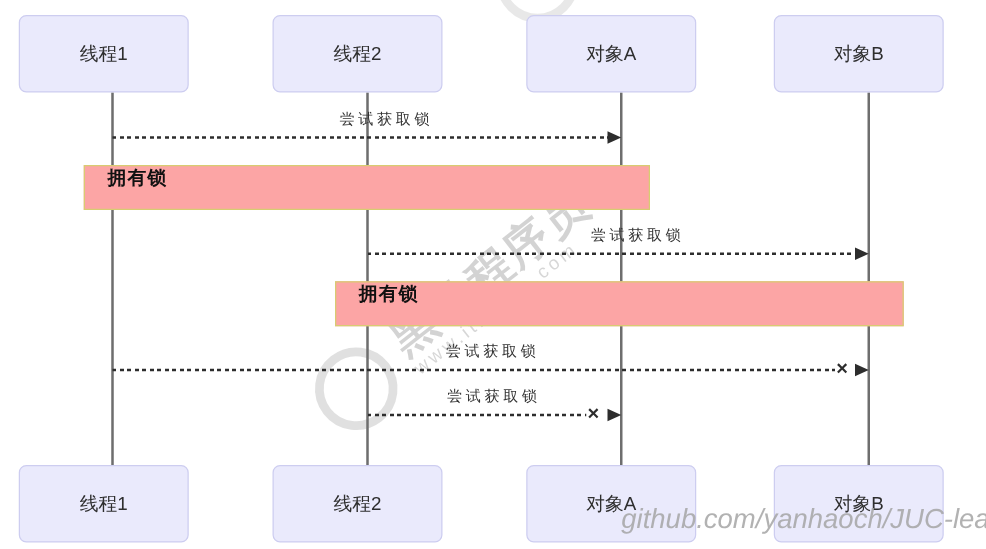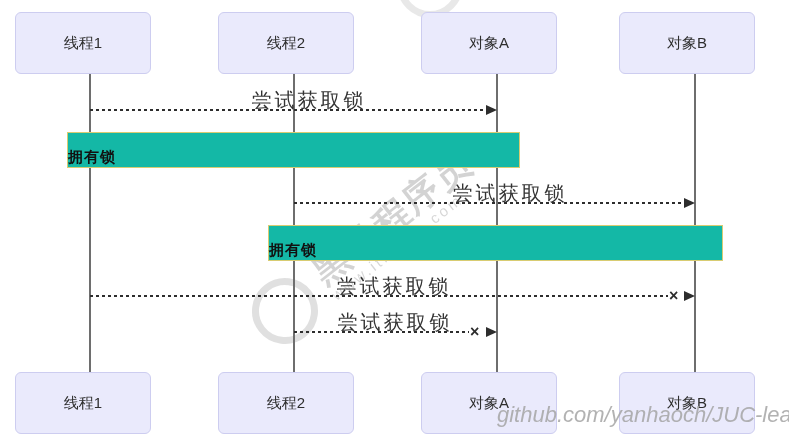--- a/index.html
+++ b/index.html
@@ -12,33 +12,33 @@
         display:flex;align-items:center;justify-content:center;
         font-size:15px;color:#2e2e2e;z-index:3;}
   .pbox.top{top:12px;}
   .pbox.bottom{top:372px;}
 
   
   .lifeline{position:absolute;top:74px;height:298px;width:2px;background:#6e6e6e;z-index:1;}
 
   
   .lock{position:absolute;height:36px;box-sizing:border-box;
-        background:#14b8a6;border:1px solid #d8cc72;z-index:4;
-        display:flex;align-items:flex-end;
+        background:#fca5a5;border:1px solid #d8cc72;z-index:4;
+        display:flex;align-items:flex-start;padding-left:18px;
         font-size:15px;font-weight:bold;letter-spacing:1px;color:#111;}
 
   
   .msg-line{position:absolute;height:2px;z-index:2;
             background-image:repeating-linear-gradient(90deg,#2d2d2d 0 3px,transparent 3px 6px);}
   .arrowhead{position:absolute;width:0;height:0;z-index:2;
              border-top:5px solid transparent;border-bottom:5px solid transparent;
              border-left:11px solid #2d2d2d;}
   .xmark{position:absolute;z-index:2;font-size:16px;font-weight:bold;color:#2d2d2d;line-height:1;}
   .msg-label{position:absolute;transform:translateX(-50%);white-space:nowrap;
-             font-size:20px;letter-spacing:3px;color:#333333;z-index:2;}
+             font-size:12px;letter-spacing:3px;color:#333333;z-index:2;}
 
   
   .wm-group{position:absolute;left:252px;top:278px;display:flex;align-items:center;gap:14px;
             transform:rotate(-38deg);transform-origin:33px 33px;z-index:0;pointer-events:none;}
   .wm-circle{width:52px;height:52px;border:7px solid rgba(165,165,165,0.35);border-radius:50%;}
   .wm-texts{display:flex;flex-direction:column;line-height:1.05;}
   .wm-brand{font-size:36px;font-weight:bold;letter-spacing:2px;color:rgba(150,150,150,0.42);white-space:nowrap;}
   .wm-tm{font-size:13px;vertical-align:super;}
   .wm-site{font-size:15px;letter-spacing:3px;color:rgba(155,155,155,0.40);white-space:nowrap;}
   .wm-circle-top{position:absolute;left:397px;top:-48px;width:52px;height:52px;

